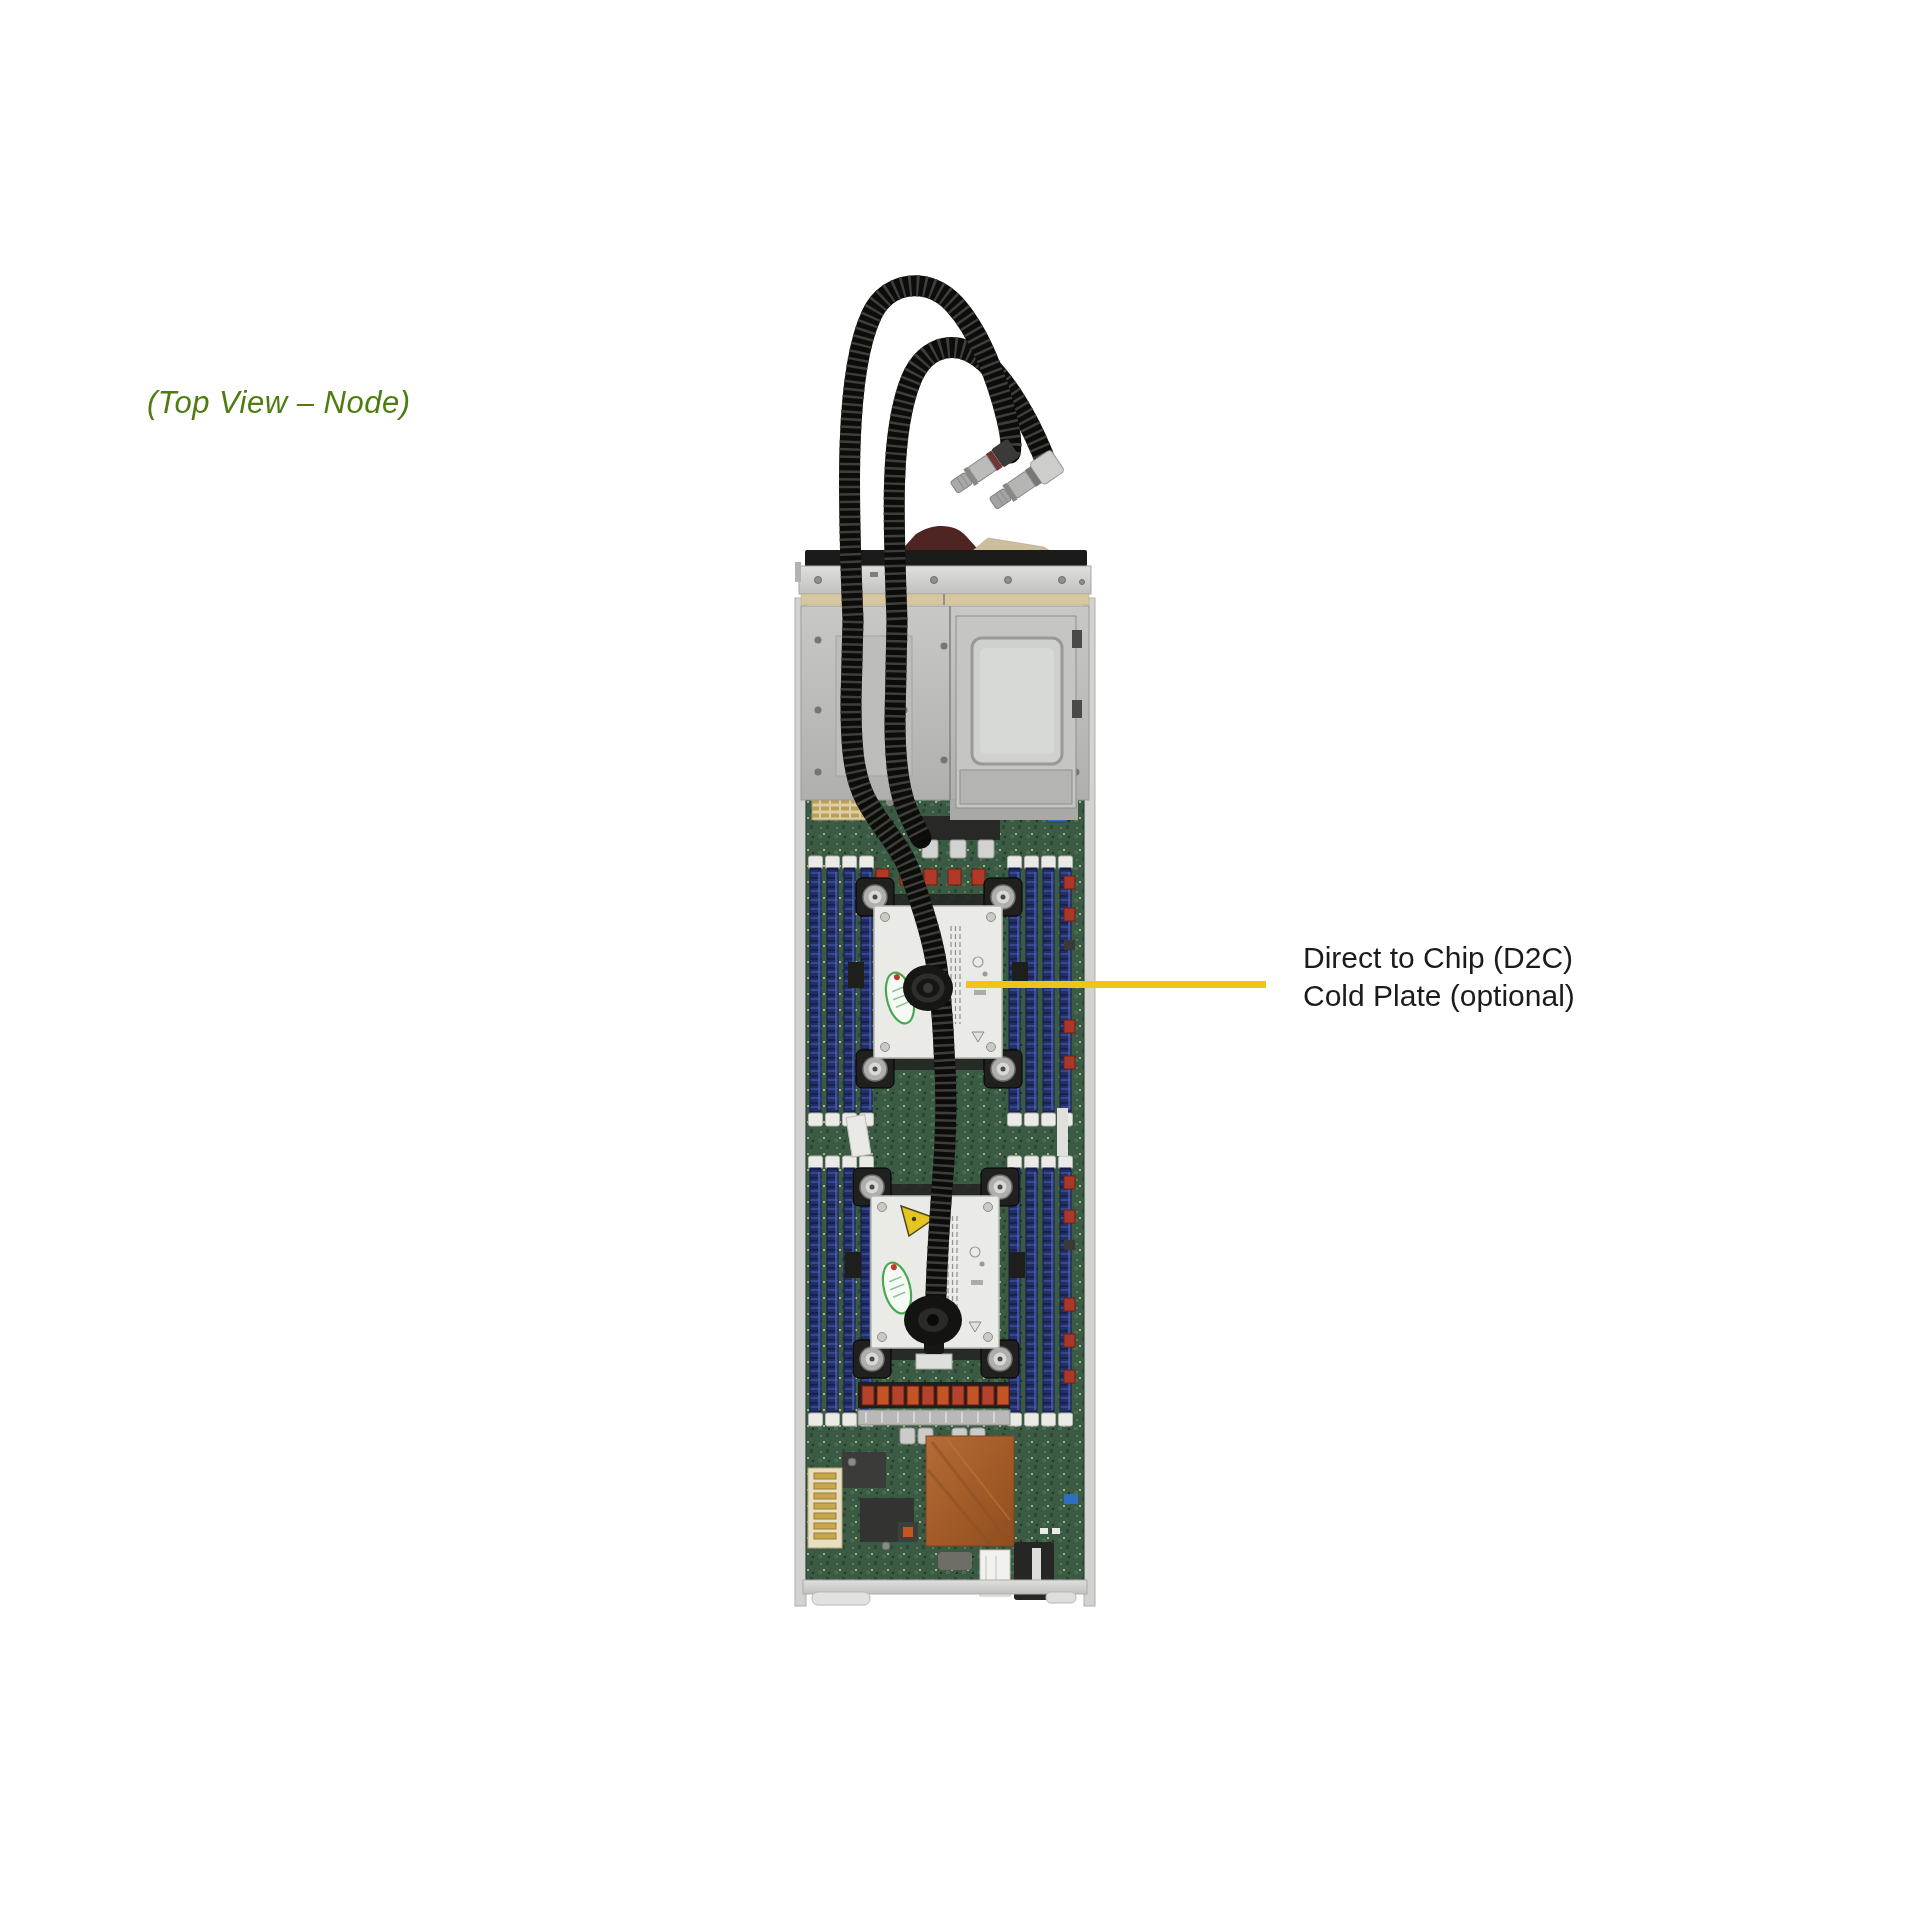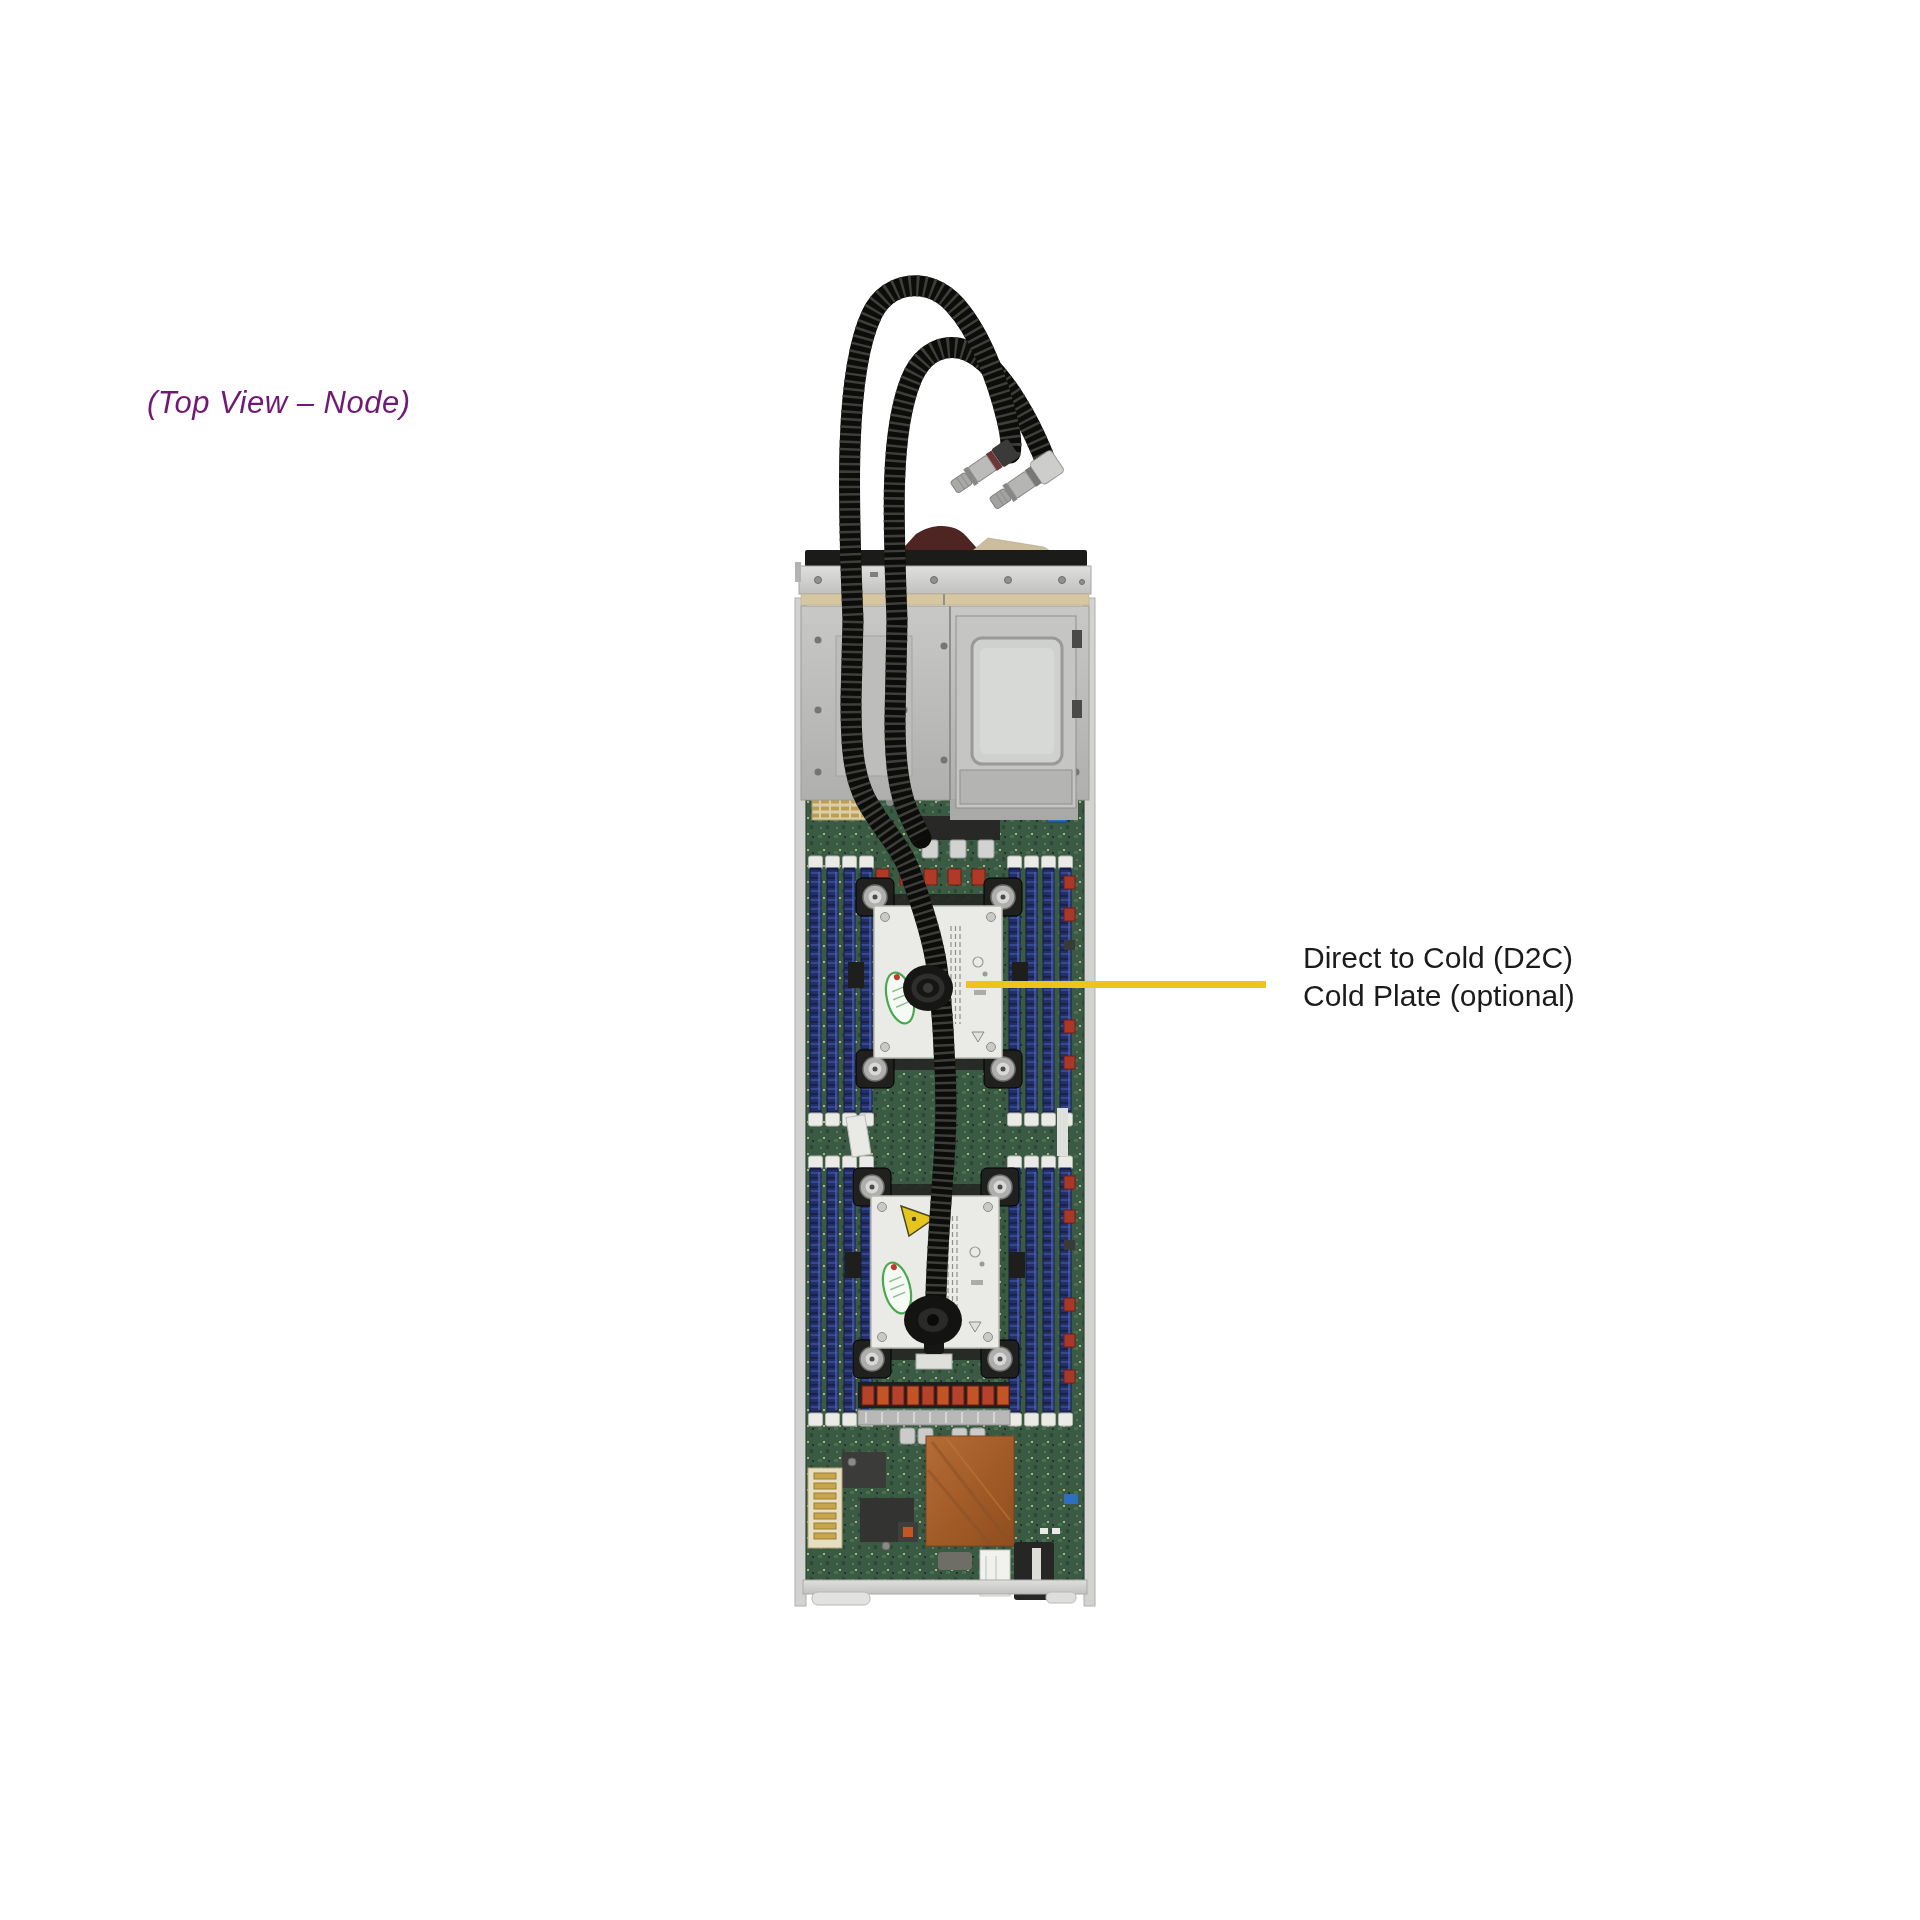--- a/index.html
+++ b/index.html
@@ -2,21 +2,21 @@
 <html><head>
 <meta charset="utf-8">
 <style>
   html,body{margin:0;padding:0;}
   body{
     width:1920px;height:1920px;background:#ffffff;position:relative;overflow:hidden;
     font-family:"Liberation Sans", sans-serif;
   }
   .view-label{
     position:absolute;left:147px;top:385px;
-    font-size:31px;font-style:italic;color:#701a75;letter-spacing:0.5px;white-space:nowrap;
+    font-size:31px;font-style:italic;color:#4d7c0f;letter-spacing:0.5px;white-space:nowrap;
   }
   .callout-text{
     position:absolute;left:1303px;top:939px;
     font-size:30px;line-height:38px;color:#1b1b1b;white-space:nowrap;
   }
   .fig-svg{position:absolute;left:0;top:0;}
 </style>
 </head>
 <body>
 
@@ -367,15 +367,15 @@
     <rect x="41" y="-10" width="5" height="20" fill="#888886"></rect>
     <rect x="46" y="-7" width="18" height="14" rx="3" fill="#A9A9A7" stroke="#808080"></rect>
     <line x1="51" y1="-7" x2="51" y2="7" stroke="#8E8E8C"></line>
     <line x1="56" y1="-7" x2="56" y2="7" stroke="#8E8E8C"></line>
   </g>
 
   <rect x="966" y="981" width="300" height="7" fill="#EFC319"></rect>
 </svg>
 
 <div class="callout-text">
-  <div>Direct to Cold (D2C)</div>
+  <div>Direct to Chip (D2C)</div>
   <div>Cold Plate (optional)</div>
 </div>
 
 </body></html>

